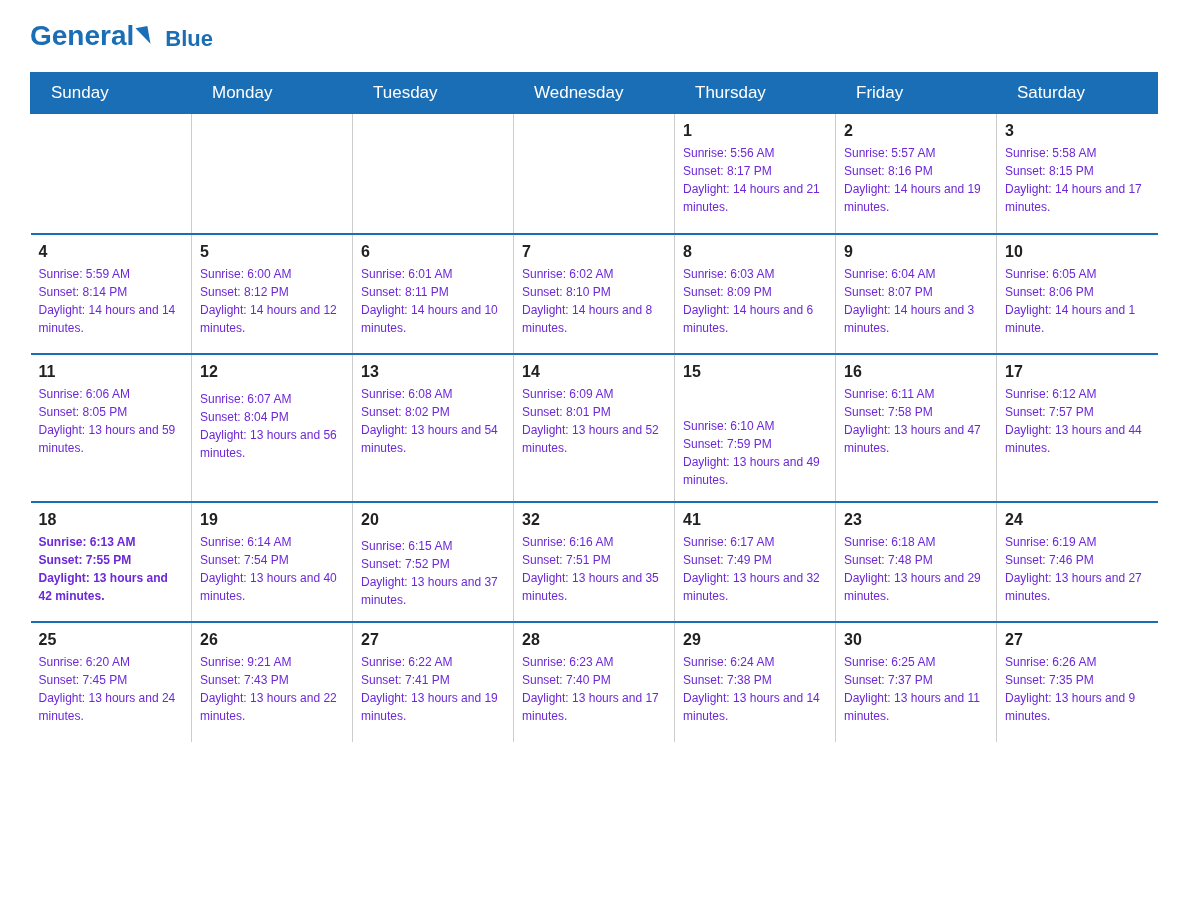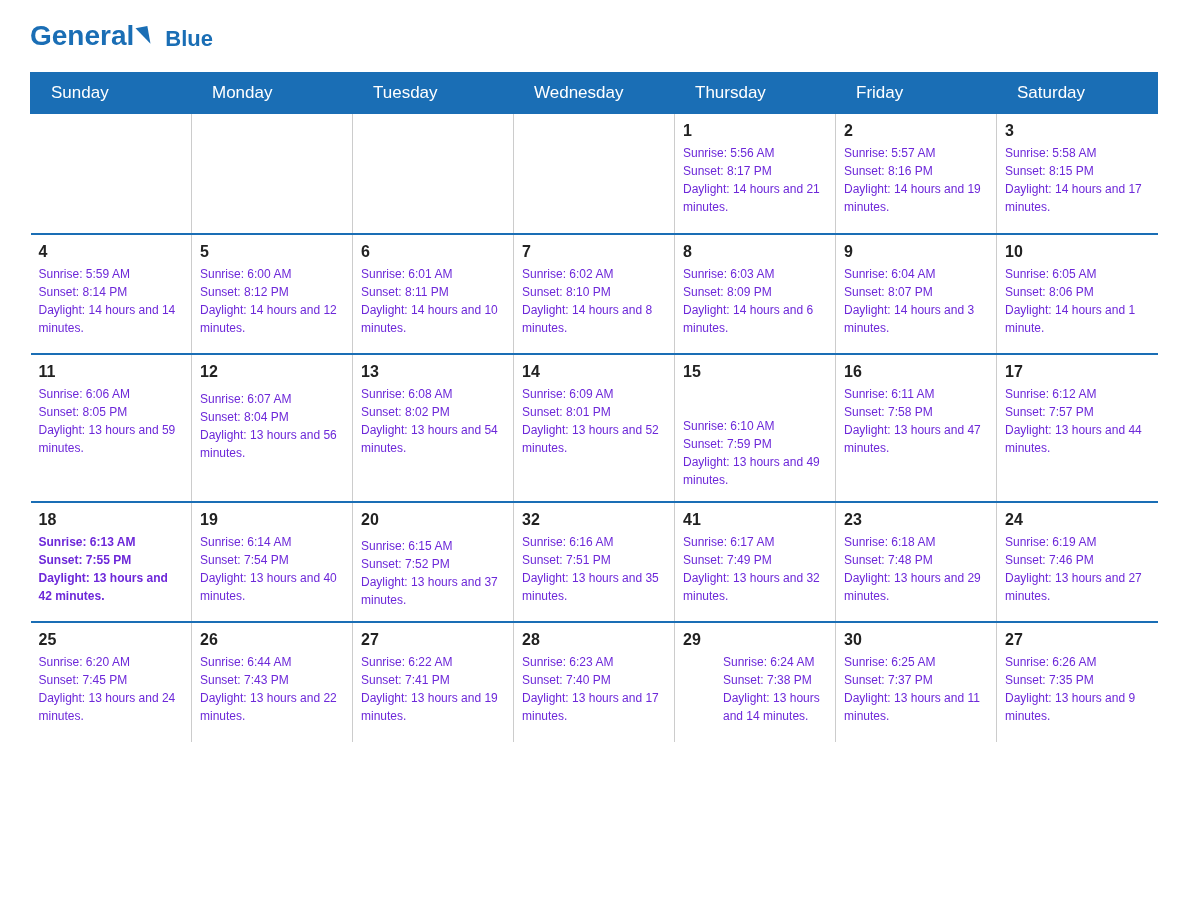--- a/index.html
+++ b/index.html
@@ -289,39 +289,39 @@
       </tr>
       <tr>
         <td>
           <div class="day-number">25</div>
           <div class="day-info" style="white-space: pre-line;">Sunrise: 6:20 AM
 Sunset: 7:45 PM
 Daylight: 13 hours and 24 minutes.</div>
         </td>
         <td>
           <div class="day-number">26</div>
-          <div class="day-info" style="white-space: pre-line;">Sunrise: 6:44 AM
+          <div class="day-info" style="white-space: pre-line;">Sunrise: 9:21 AM
 Sunset: 7:43 PM
 Daylight: 13 hours and 22 minutes.</div>
         </td>
         <td>
           <div class="day-number">27</div>
           <div class="day-info" style="white-space: pre-line;">Sunrise: 6:22 AM
 Sunset: 7:41 PM
 Daylight: 13 hours and 19 minutes.</div>
         </td>
         <td>
           <div class="day-number">28</div>
           <div class="day-info" style="white-space: pre-line;">Sunrise: 6:23 AM
 Sunset: 7:40 PM
 Daylight: 13 hours and 17 minutes.</div>
         </td>
         <td>
           <div class="day-number">29</div>
-          <div class="day-info" style="white-space: pre-line; margin-left: 40px;">Sunrise: 6:24 AM
+          <div class="day-info" style="white-space: pre-line;">Sunrise: 6:24 AM
 Sunset: 7:38 PM
 Daylight: 13 hours and 14 minutes.</div>
         </td>
         <td>
           <div class="day-number">30</div>
           <div class="day-info" style="white-space: pre-line;">Sunrise: 6:25 AM
 Sunset: 7:37 PM
 Daylight: 13 hours and 11 minutes.</div>
         </td>
         <td>

